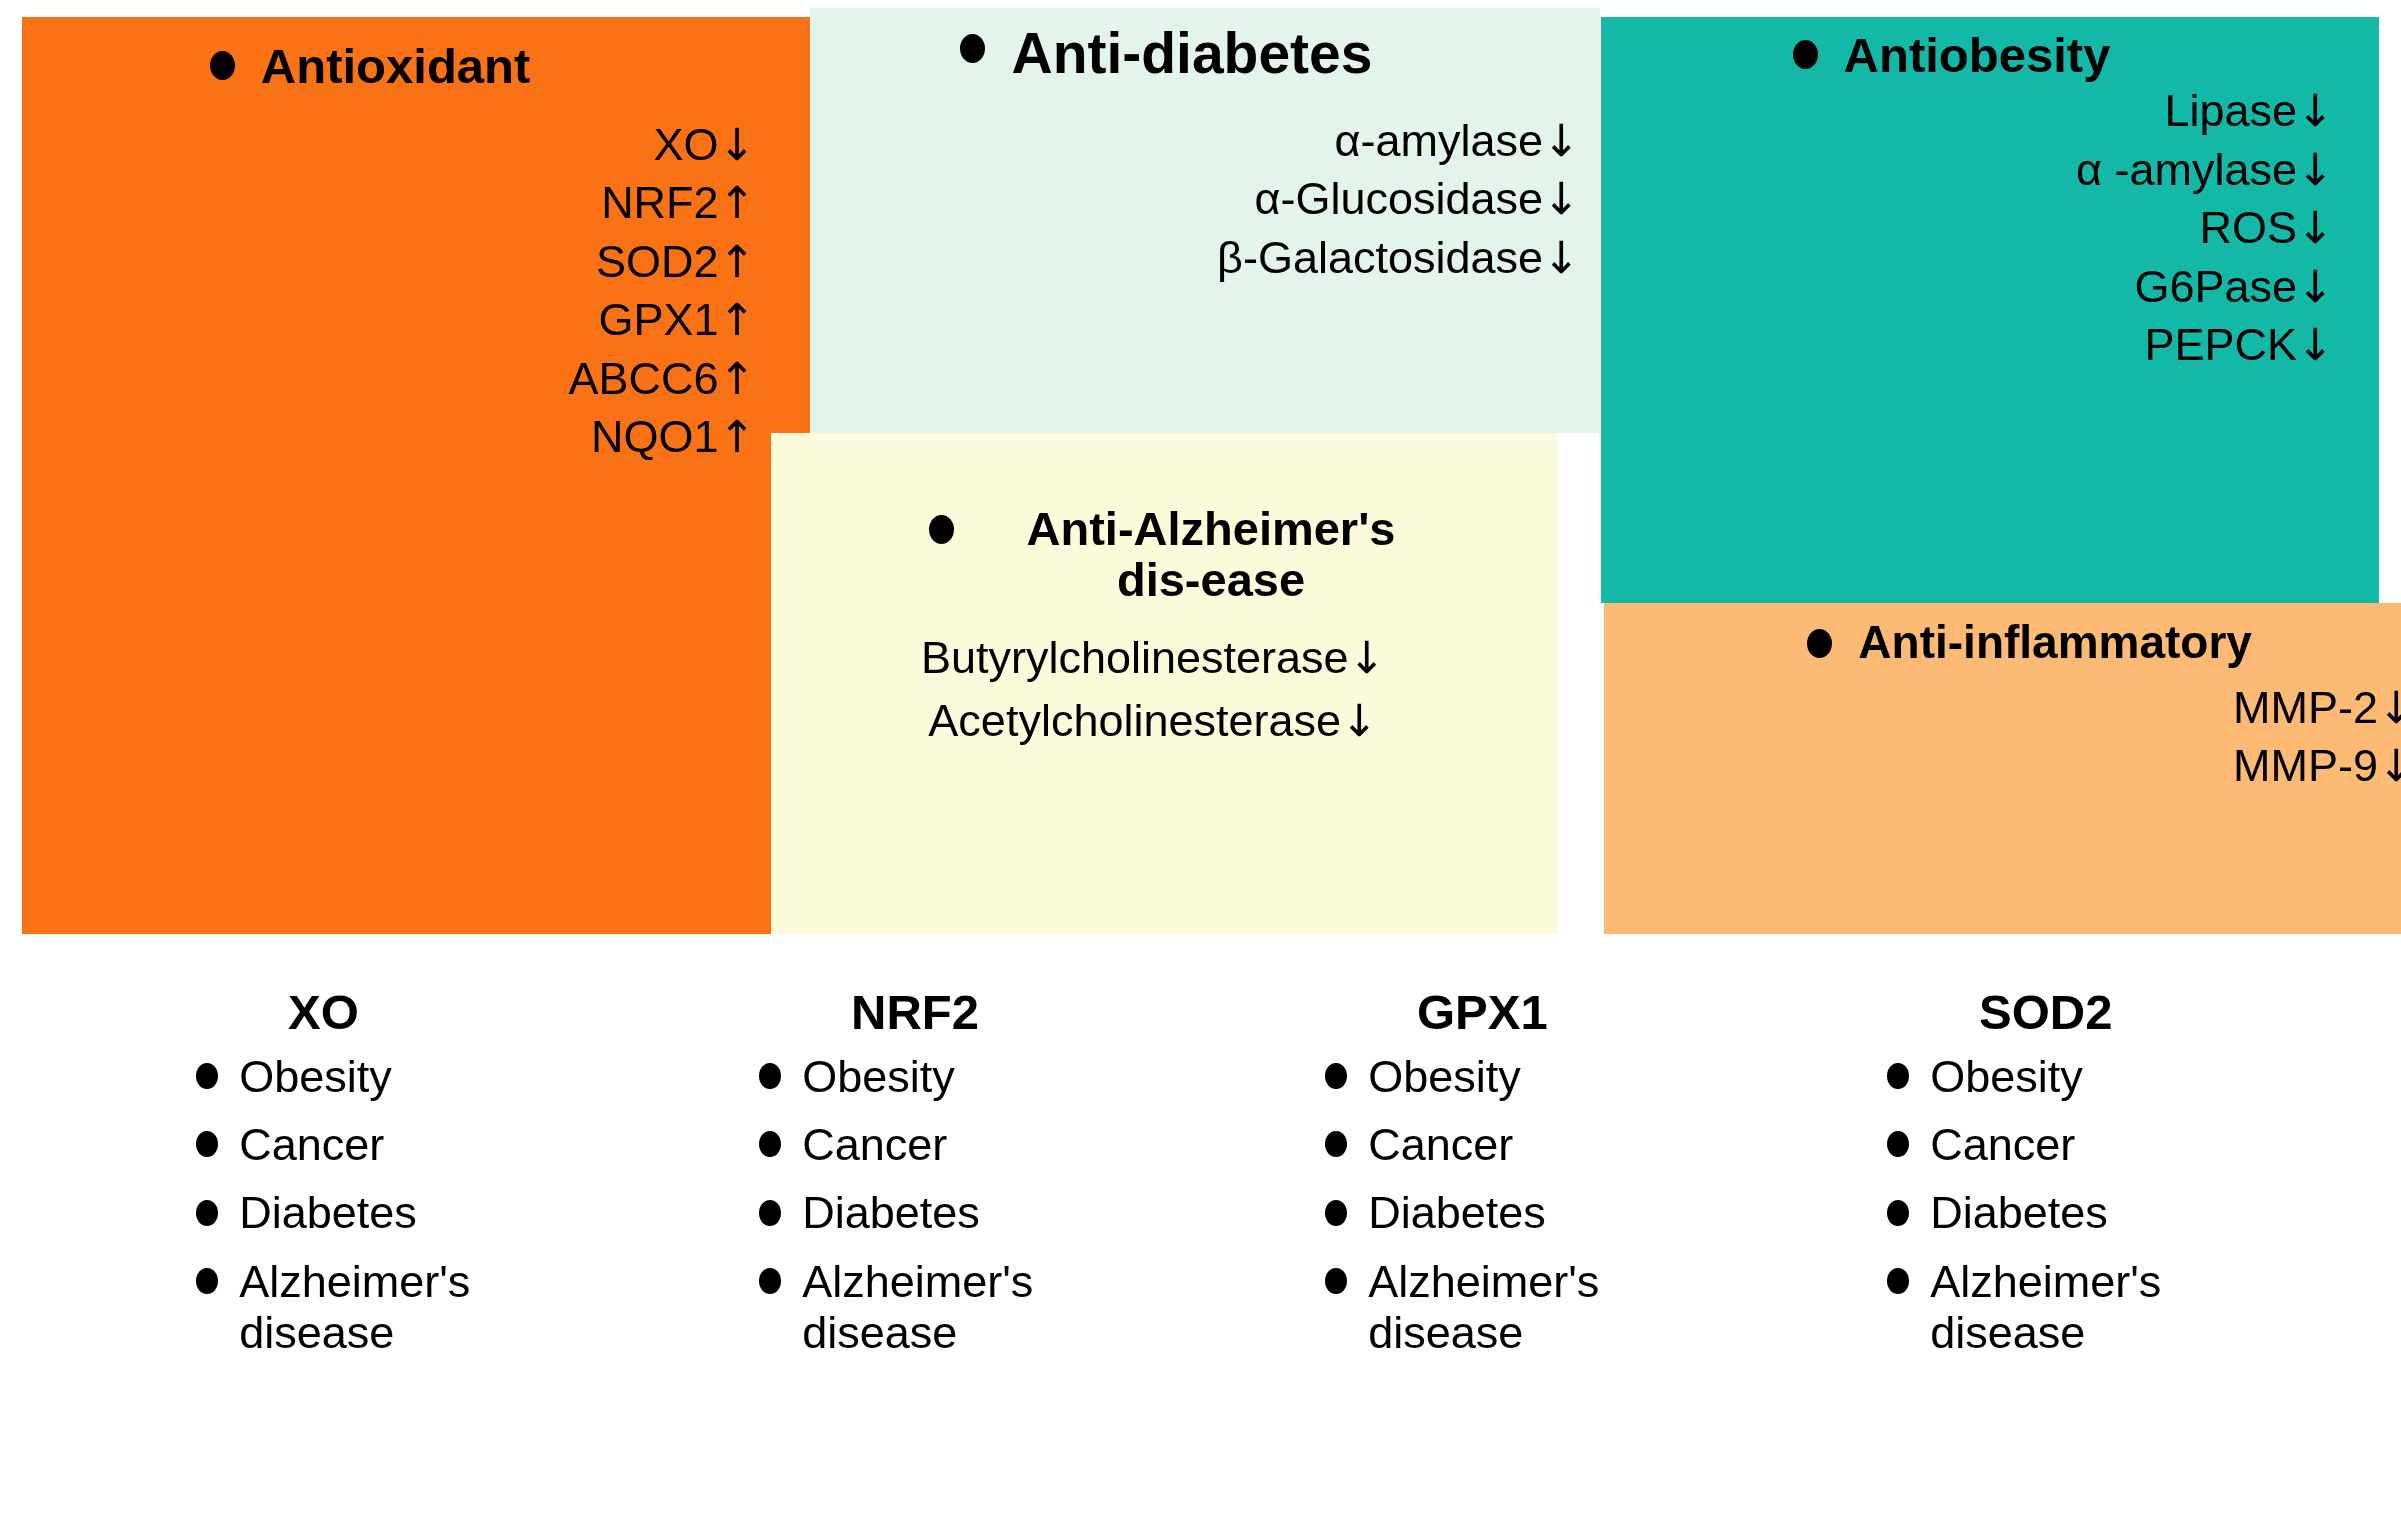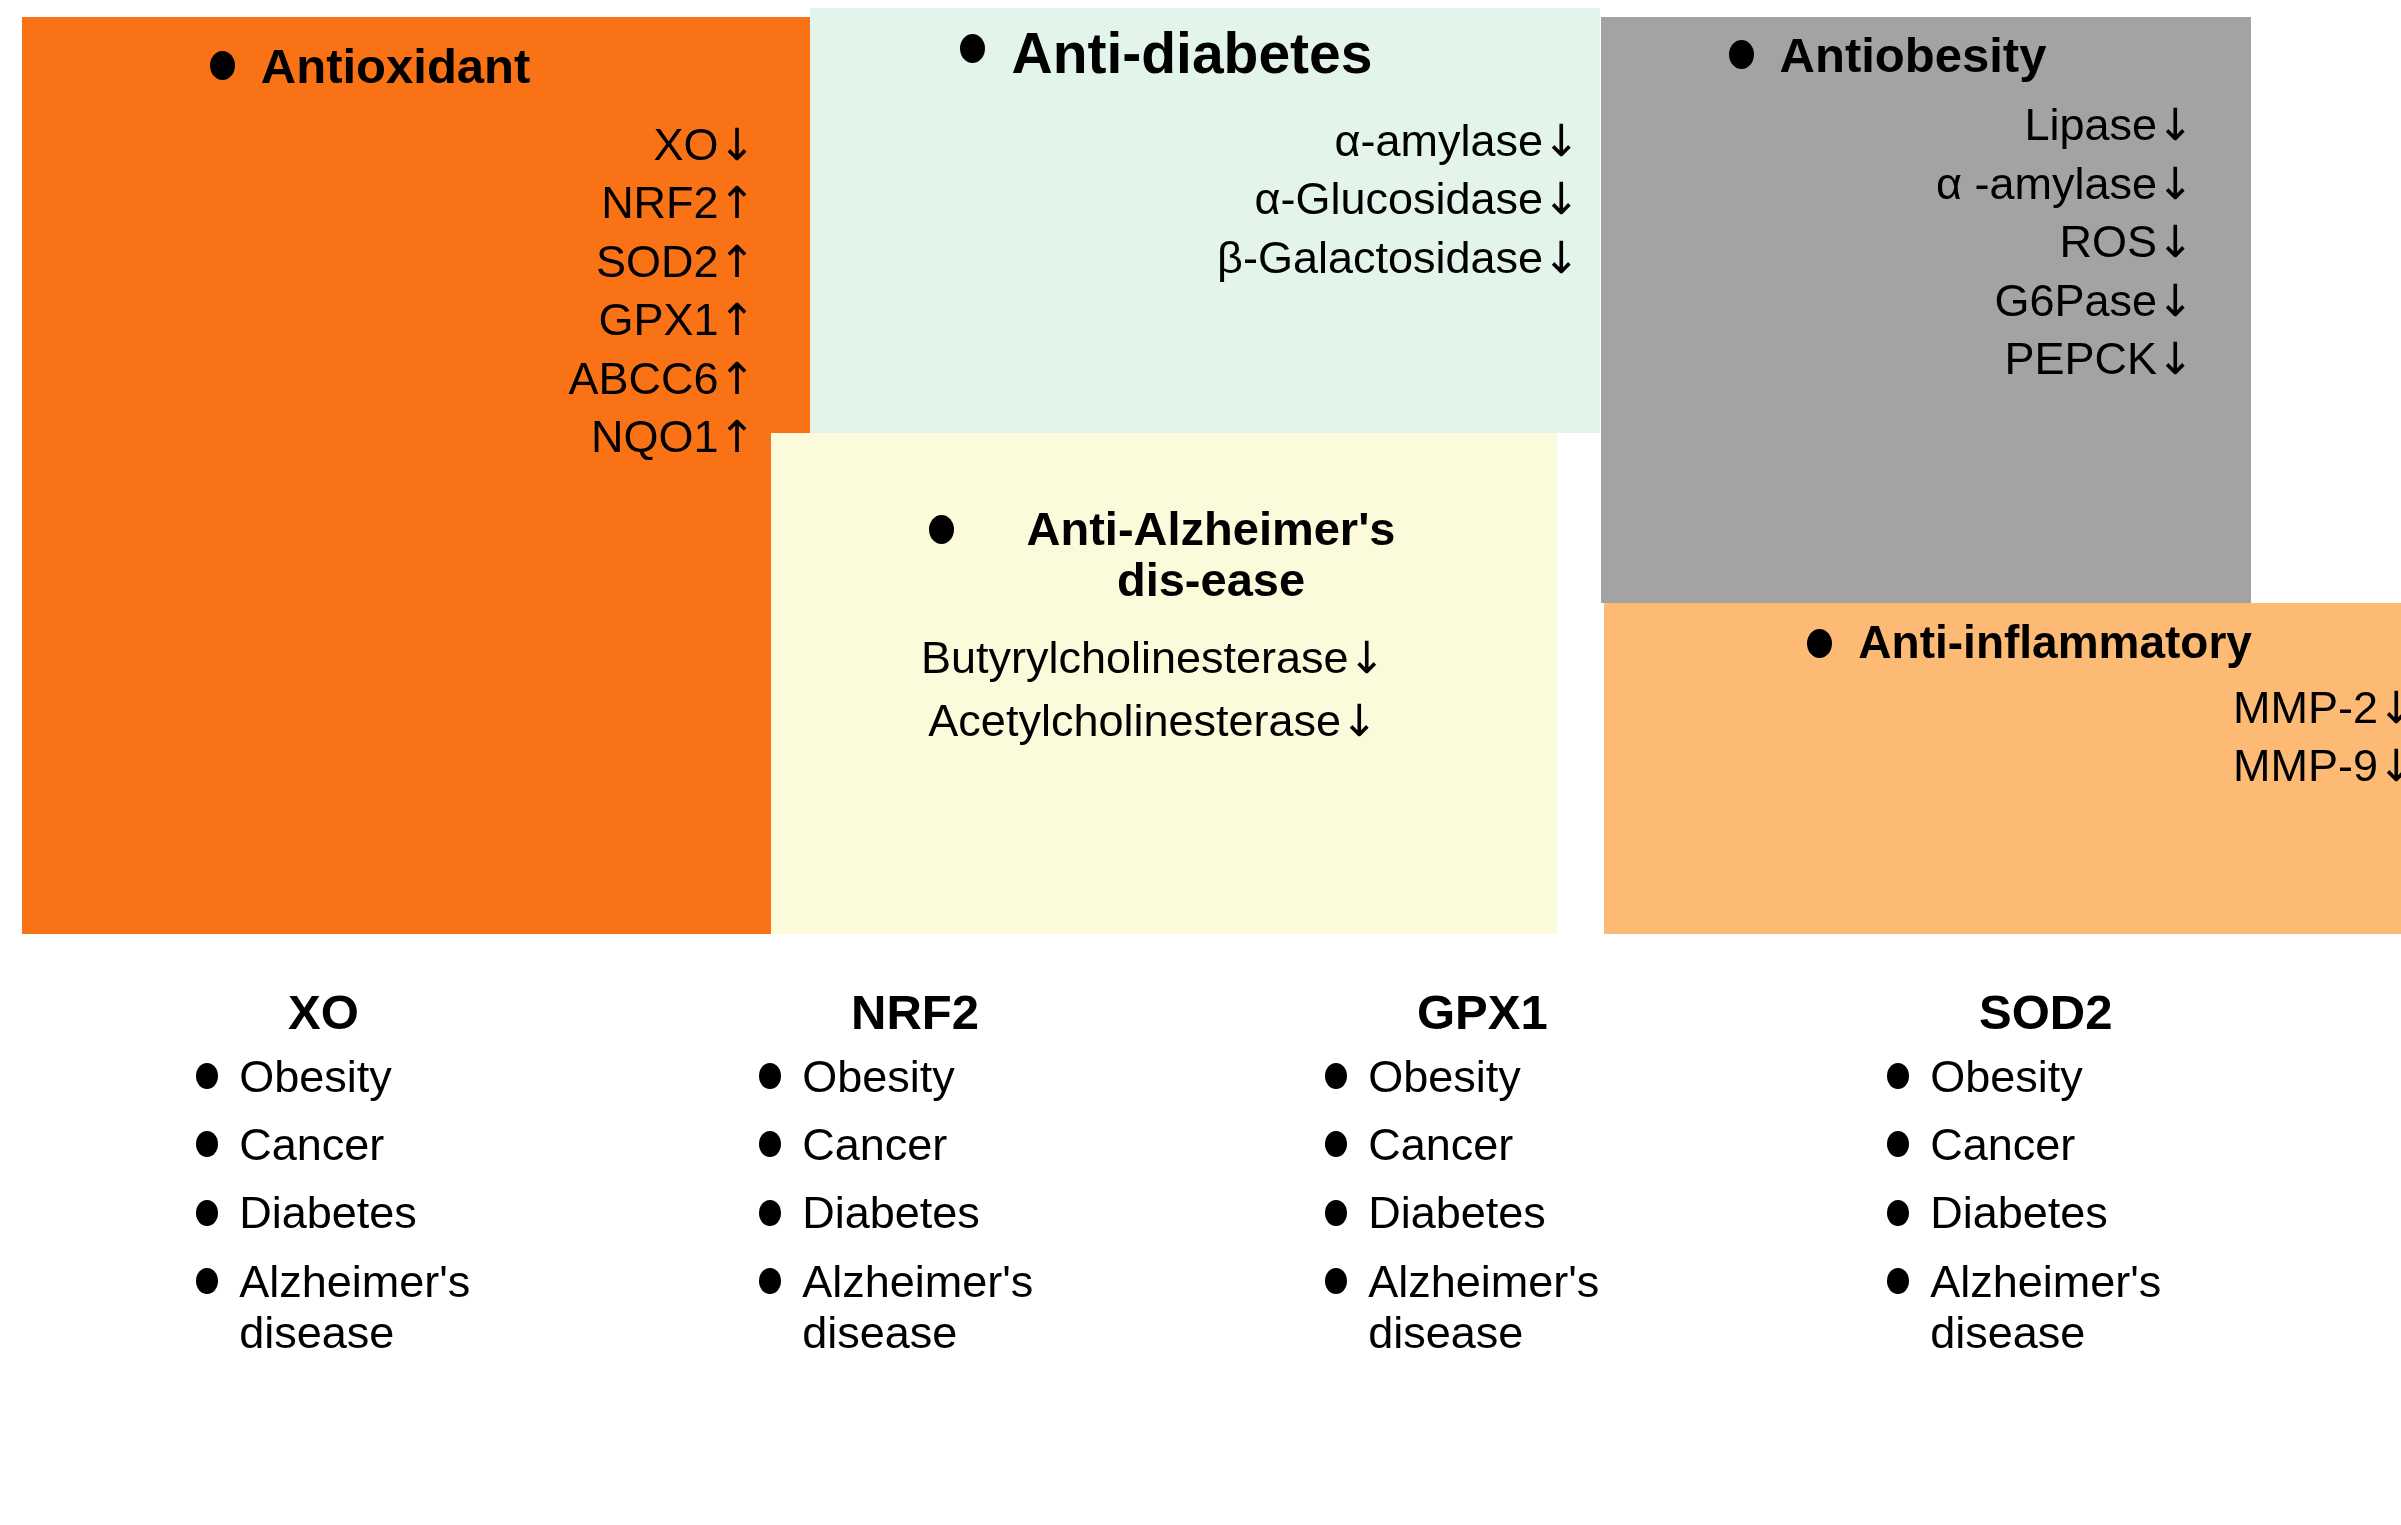--- a/index.html
+++ b/index.html
@@ -48,23 +48,23 @@
   .panel-antialzheimer {
     left: 771px;
     top: 433px;
     width: 786px;
     height: 501px;
     background: #fbfbdc;
   }
   .panel-antiobesity {
     left: 1601px;
     top: 17px;
-    width: 650px;
+    width: 778px;
     height: 586px;
-    background: #a3a3a3;
+    background: #14b8a6;
   }
   .panel-antiinflammatory {
     left: 1596px;
     top: 603px;
     width: 859px;
     height: 331px;
     background: #fdba74;
     margin-left: 8px;
   }
 
@@ -136,22 +136,21 @@
 
   .antioxidant-targets {
     margin-top: 23px;
     padding-right: 55px;
   }
   .antidiabetes-targets {
     margin-top: 27px;
     padding-right: 20px;
   }
   .antiobesity-targets {
-    margin-top: 14px;
-    padding-right: 57px;
+    padding-right: 45px;
   }
   .antiinflammatory-targets {
     margin-top: 10.8px;
     padding-right: 48px;
   }
   .antialzheimer-targets {
     margin-top: 20px;
     padding-right: 21.6px;
     text-align: center;
     line-height: 1.42;

